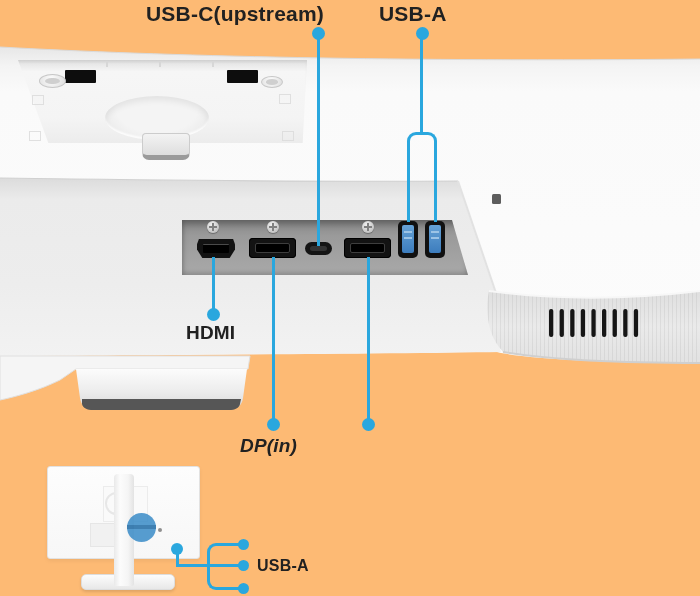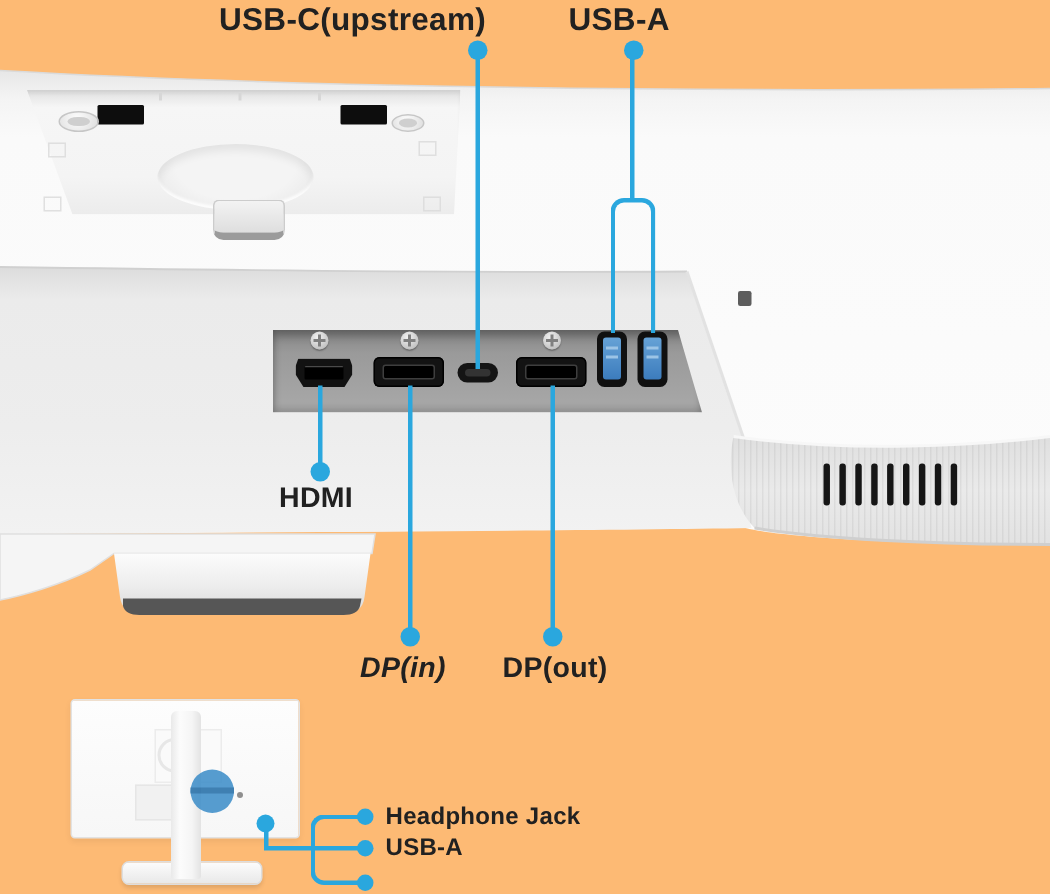--- a/index.html
+++ b/index.html
@@ -198,35 +198,33 @@
   <div class="vline" style="left:212px;top:257px;height:52px;"></div>
   <div class="dot" style="left:207px;top:308px;"></div>
   <div class="cap mid" style="left:186px;top:322px;width:56px;">HDMI</div>
 
   <div class="vline" style="left:272px;top:257px;height:162px;"></div>
   <div class="dot" style="left:267px;top:418px;"></div>
   <div class="cap mid" style="left:240px;top:435px;width:70px;font-style:italic;">DP(in)</div>
 
   <div class="vline" style="left:367px;top:257px;height:162px;"></div>
   <div class="dot" style="left:362px;top:418px;"></div>
-  <div class="cap mid" style="left:335px;top:435px;width:84px;">DP(out)</div>
 
   <div class="sm-body"></div>
   <div class="sm-plate"></div>
   <div class="sm-ring"></div>
   <div class="sm-notch"></div>
   <div class="sm-base"></div>
   <div class="sm-col"></div>
   <div class="sm-circle">
       <i></i>
     </div>
   <div class="sm-dot"></div>
 
   <div class="dot" style="left:171px;top:543px;width:12px;height:12px;"></div>
   <div class="vline" style="left:176px;top:552px;height:14px;"></div>
   <div class="hline" style="left:176px;top:564px;width:69px;"></div>
   <div class="bracket-left" style="left:207px;top:543px;width:38px;height:47px;"></div>
   <div class="dot sm" style="left:238px;top:539px;"></div>
   <div class="dot sm" style="left:238px;top:560px;"></div>
   <div class="dot sm" style="left:238px;top:583px;"></div>
-  <div class="cap small" style="left:257px;top:536px;">Headphone Jack</div>
   <div class="cap small" style="left:257px;top:557px;">USB-A</div>
 </div>
 
 </body></html>

